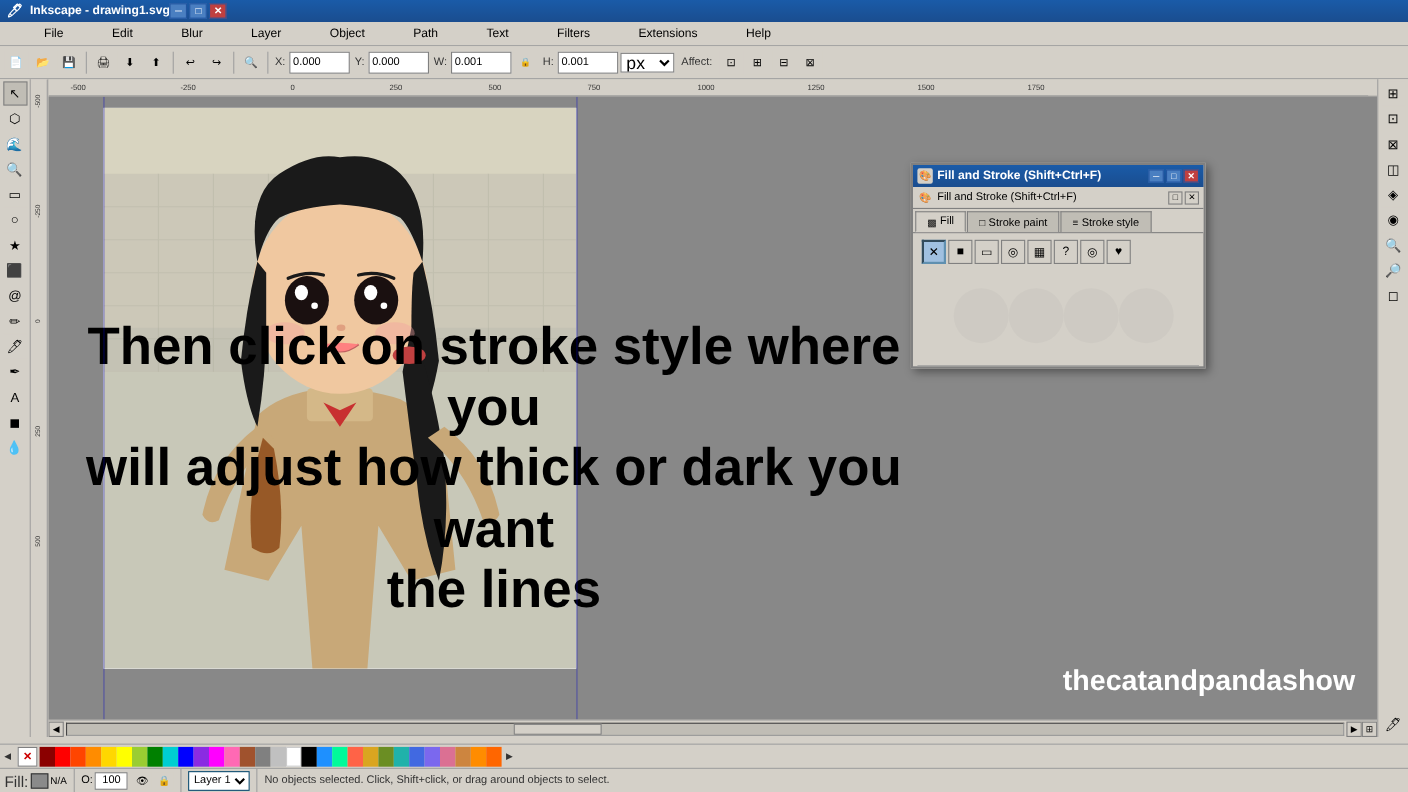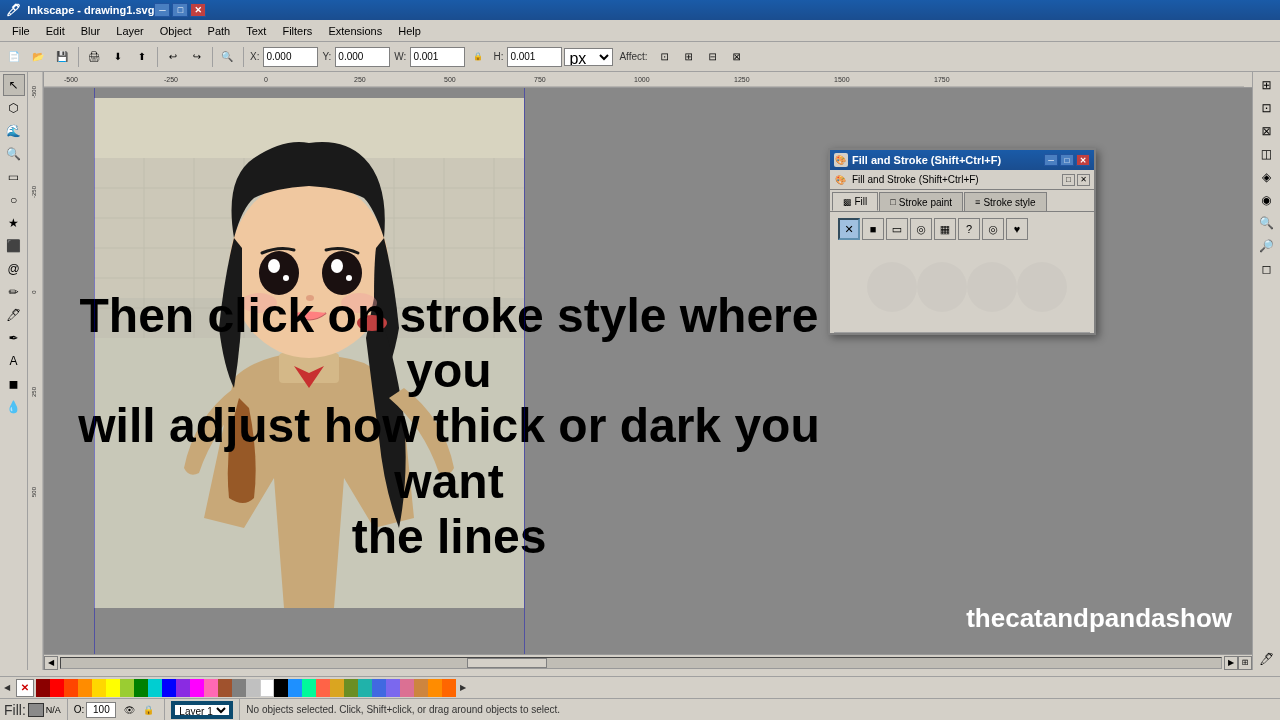--- a/index.html
+++ b/index.html
@@ -33,20 +33,21 @@
       background: #d4d0c8;
       display: flex;
       align-items: center;
       border-bottom: 1px solid #a0a0a0;
       padding: 0 4px;
     }
     #menu-bar .menu-item {
       padding: 2px 8px;
       cursor: pointer;
       font-size: 11px;
+      margin-left: 28px;
     }
 
     
     #toolbar {
       height: 30px;
       background: #d4d0c8;
       display: flex;
       align-items: center;
       padding: 0 4px;
       border-bottom: 1px solid #a0a0a0;
@@ -773,18 +774,18 @@
   <div class="vert-sep"></div>
   <div id="opacity-control" style="display:flex;align-items:center;gap:2px;">
     <span class="opacity-label">O:</span>
     <input class="opacity-input" value="100" style="width: 30px; height: 16px; border: 1px solid rgb(128, 128, 128); background: white; font-size: 10px; text-align: center;">
   </div>
   <div style="display:flex;align-items:center;gap:2px;">
     <div class="tb-btn" style="width:18px;height:16px;font-size:9px;">👁</div>
     <div class="tb-btn" style="width:18px;height:16px;font-size:9px;">🔒</div>
   </div>
   <div class="vert-sep"></div>
-  <select id="layer-select" style="height:18px;font-size:10px;border:4px solid #0c4a6e;background:white;">
+  <select id="layer-select" style="height:18px;font-size:10px;border:1px solid #0c4a6e;background:white;">
     <option>Layer 1</option>
   </select>
   <div class="vert-sep"></div>
   <span id="status-msg" style="font-size:10px;color:#333;flex:1;">No objects selected. Click, Shift+click, or drag around objects to select.</span>
 </div>
 
 </body></html>

